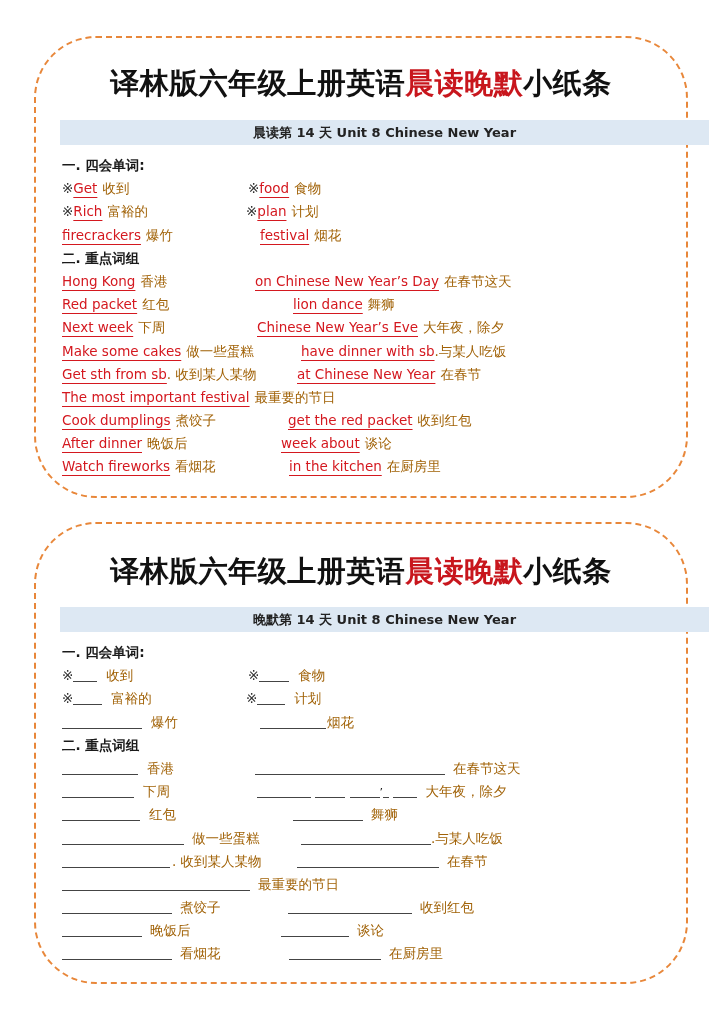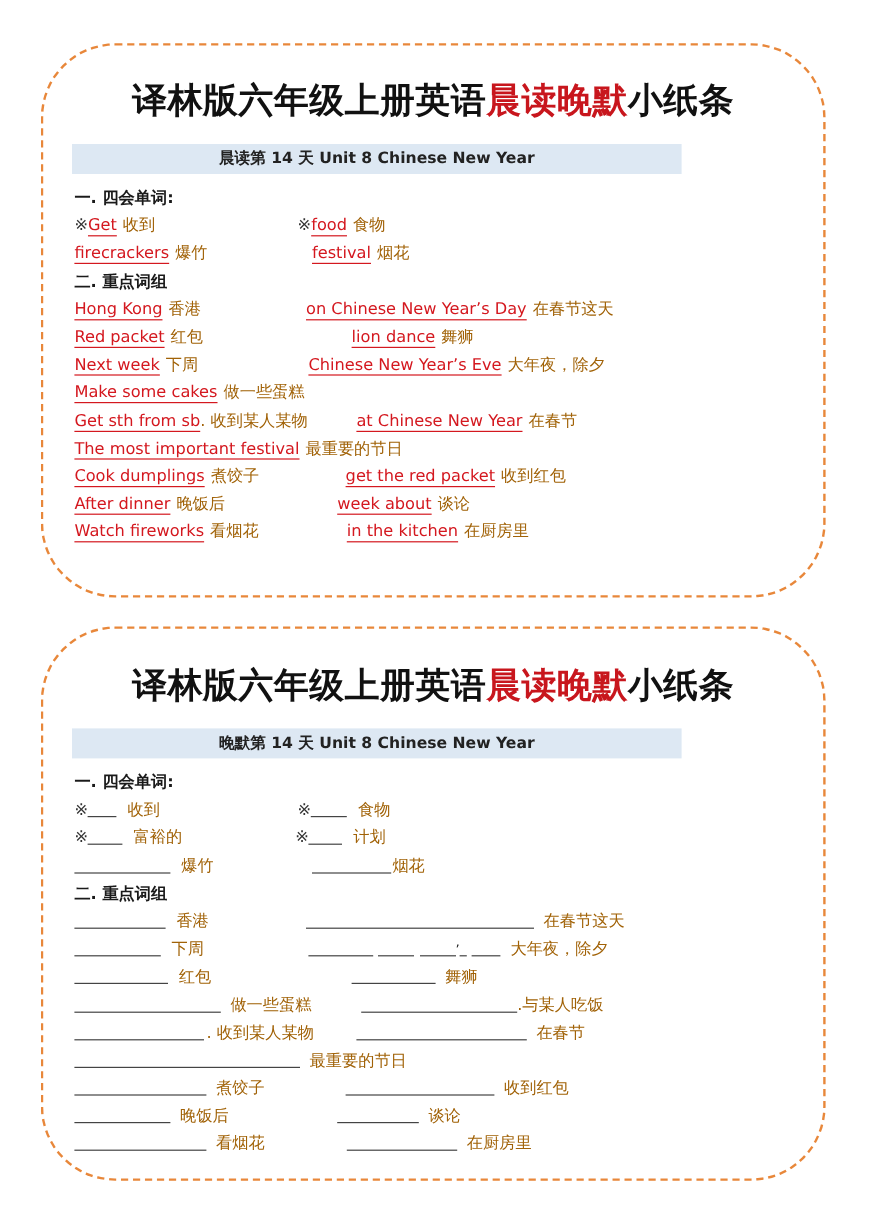--- a/index.html
+++ b/index.html
@@ -7,21 +7,21 @@
          font-family: "DejaVu Sans", "Liberation Sans", sans-serif; color: #1a1a1a; }
   .card { position: absolute; left: 34px; width: 654px; border: 2.5px dashed #E8873A;
           border-radius: 62px; box-sizing: border-box; }
   .card1 { top: 36px; height: 462px; }
   .card2 { top: 522px; height: 462px; }
   .title { position: absolute; left: 0; right: 0; text-align: center; font-size: 29px;
            font-weight: bold; letter-spacing: 0.5px; color: #111; }
   .card1 .title { top: 26px; }
   .card2 .title { top: 28px; }
   .title .hl { color: #C8161D; }
-  .band { position: absolute; left: 24px; width: 508px; height: 25px; background: #DDE8F3;
+  .band { position: absolute; left: 24px; width: 649px; height: 25px; background: #DDE8F3;
           text-align: center; font-size: 13px; line-height: 25px; color: #222; font-weight: 600; }
   .card1 .band { top: 82px; }
   .card2 .band { top: 83px; }
   .body { position: absolute; left: 26px; right: 20px; font-size: 13.5px; }
   .card1 .body { top: 116px; }
   .card2 .body { top: 117px; }
   .row { position: relative; height: 23.2px; line-height: 23px; white-space: nowrap; }
   .heading { font-weight: bold; }
   .c { position: absolute; top: 0; }
   .en { color: #D4181F; text-decoration: underline; text-decoration-color: #D4181F;
@@ -36,38 +36,43 @@
 <div class="card card1">
   <div class="title"><span>译林版六年级上册英语</span><span class="hl">晨读晚默</span><span>小纸条</span></div>
   <div class="band">晨读第 14 天  Unit 8 Chinese New Year</div>
   <div class="body">
     <div class="row heading">一. 四会单词:</div>
     <div class="row">
       <span class="c" style="left:0"><span class="mark">※</span><span class="en">Get</span><span class="zh">收到</span></span>
       <span class="c" style="left:186px"><span class="mark">※</span><span class="en">food</span><span class="zh">食物</span></span>
     </div>
     <div class="row">
+      <span class="c" style="left:0"><span class="mark">※</span><span class="en">Rich</span><span class="zh">富裕的</span></span>
+      <span class="c" style="left:184px"><span class="mark">※</span><span class="en">plan</span><span class="zh">计划</span></span>
+    </div>
+    <div class="row">
       <span class="c" style="left:0"><span class="en">firecrackers</span><span class="zh">爆竹</span></span>
       <span class="c" style="left:198px"><span class="en">festival</span><span class="zh">烟花</span></span>
     </div>
     <div class="row heading">二. 重点词组</div>
     <div class="row">
       <span class="c" style="left:0"><span class="en">Hong Kong</span><span class="zh">香港</span></span>
       <span class="c" style="left:193px"><span class="en">on Chinese New Year’s Day</span><span class="zh">在春节这天</span></span>
     </div>
     <div class="row">
       <span class="c" style="left:0"><span class="en">Red packet</span><span class="zh">红包</span></span>
       <span class="c" style="left:231px"><span class="en">lion dance</span><span class="zh">舞狮</span></span>
     </div>
     <div class="row">
       <span class="c" style="left:0"><span class="en">Next week</span><span class="zh">下周</span></span>
       <span class="c" style="left:195px"><span class="en">Chinese New Year’s Eve</span><span class="zh">大年夜，除夕</span></span>
     </div>
     <div class="row">
       <span class="c" style="left:0"><span class="en">Make some cakes</span><span class="zh">做一些蛋糕</span></span>
+      <span class="c" style="left:239px"><span class="en">have dinner with sb</span><span class="zh" style="margin-left:0">.与某人吃饭</span></span>
     </div>
     <div class="row">
       <span class="c" style="left:0"><span class="en">Get sth from sb</span><span class="zh" style="margin-left:0">. 收到某人某物</span></span>
       <span class="c" style="left:235px"><span class="en">at Chinese New Year</span><span class="zh">在春节</span></span>
     </div>
     <div class="row">
       <span class="c" style="left:0"><span class="en">The most important festival</span><span class="zh">最重要的节日</span></span>
     </div>
     <div class="row">
       <span class="c" style="left:0"><span class="en">Cook dumplings</span><span class="zh">煮饺子</span></span>

